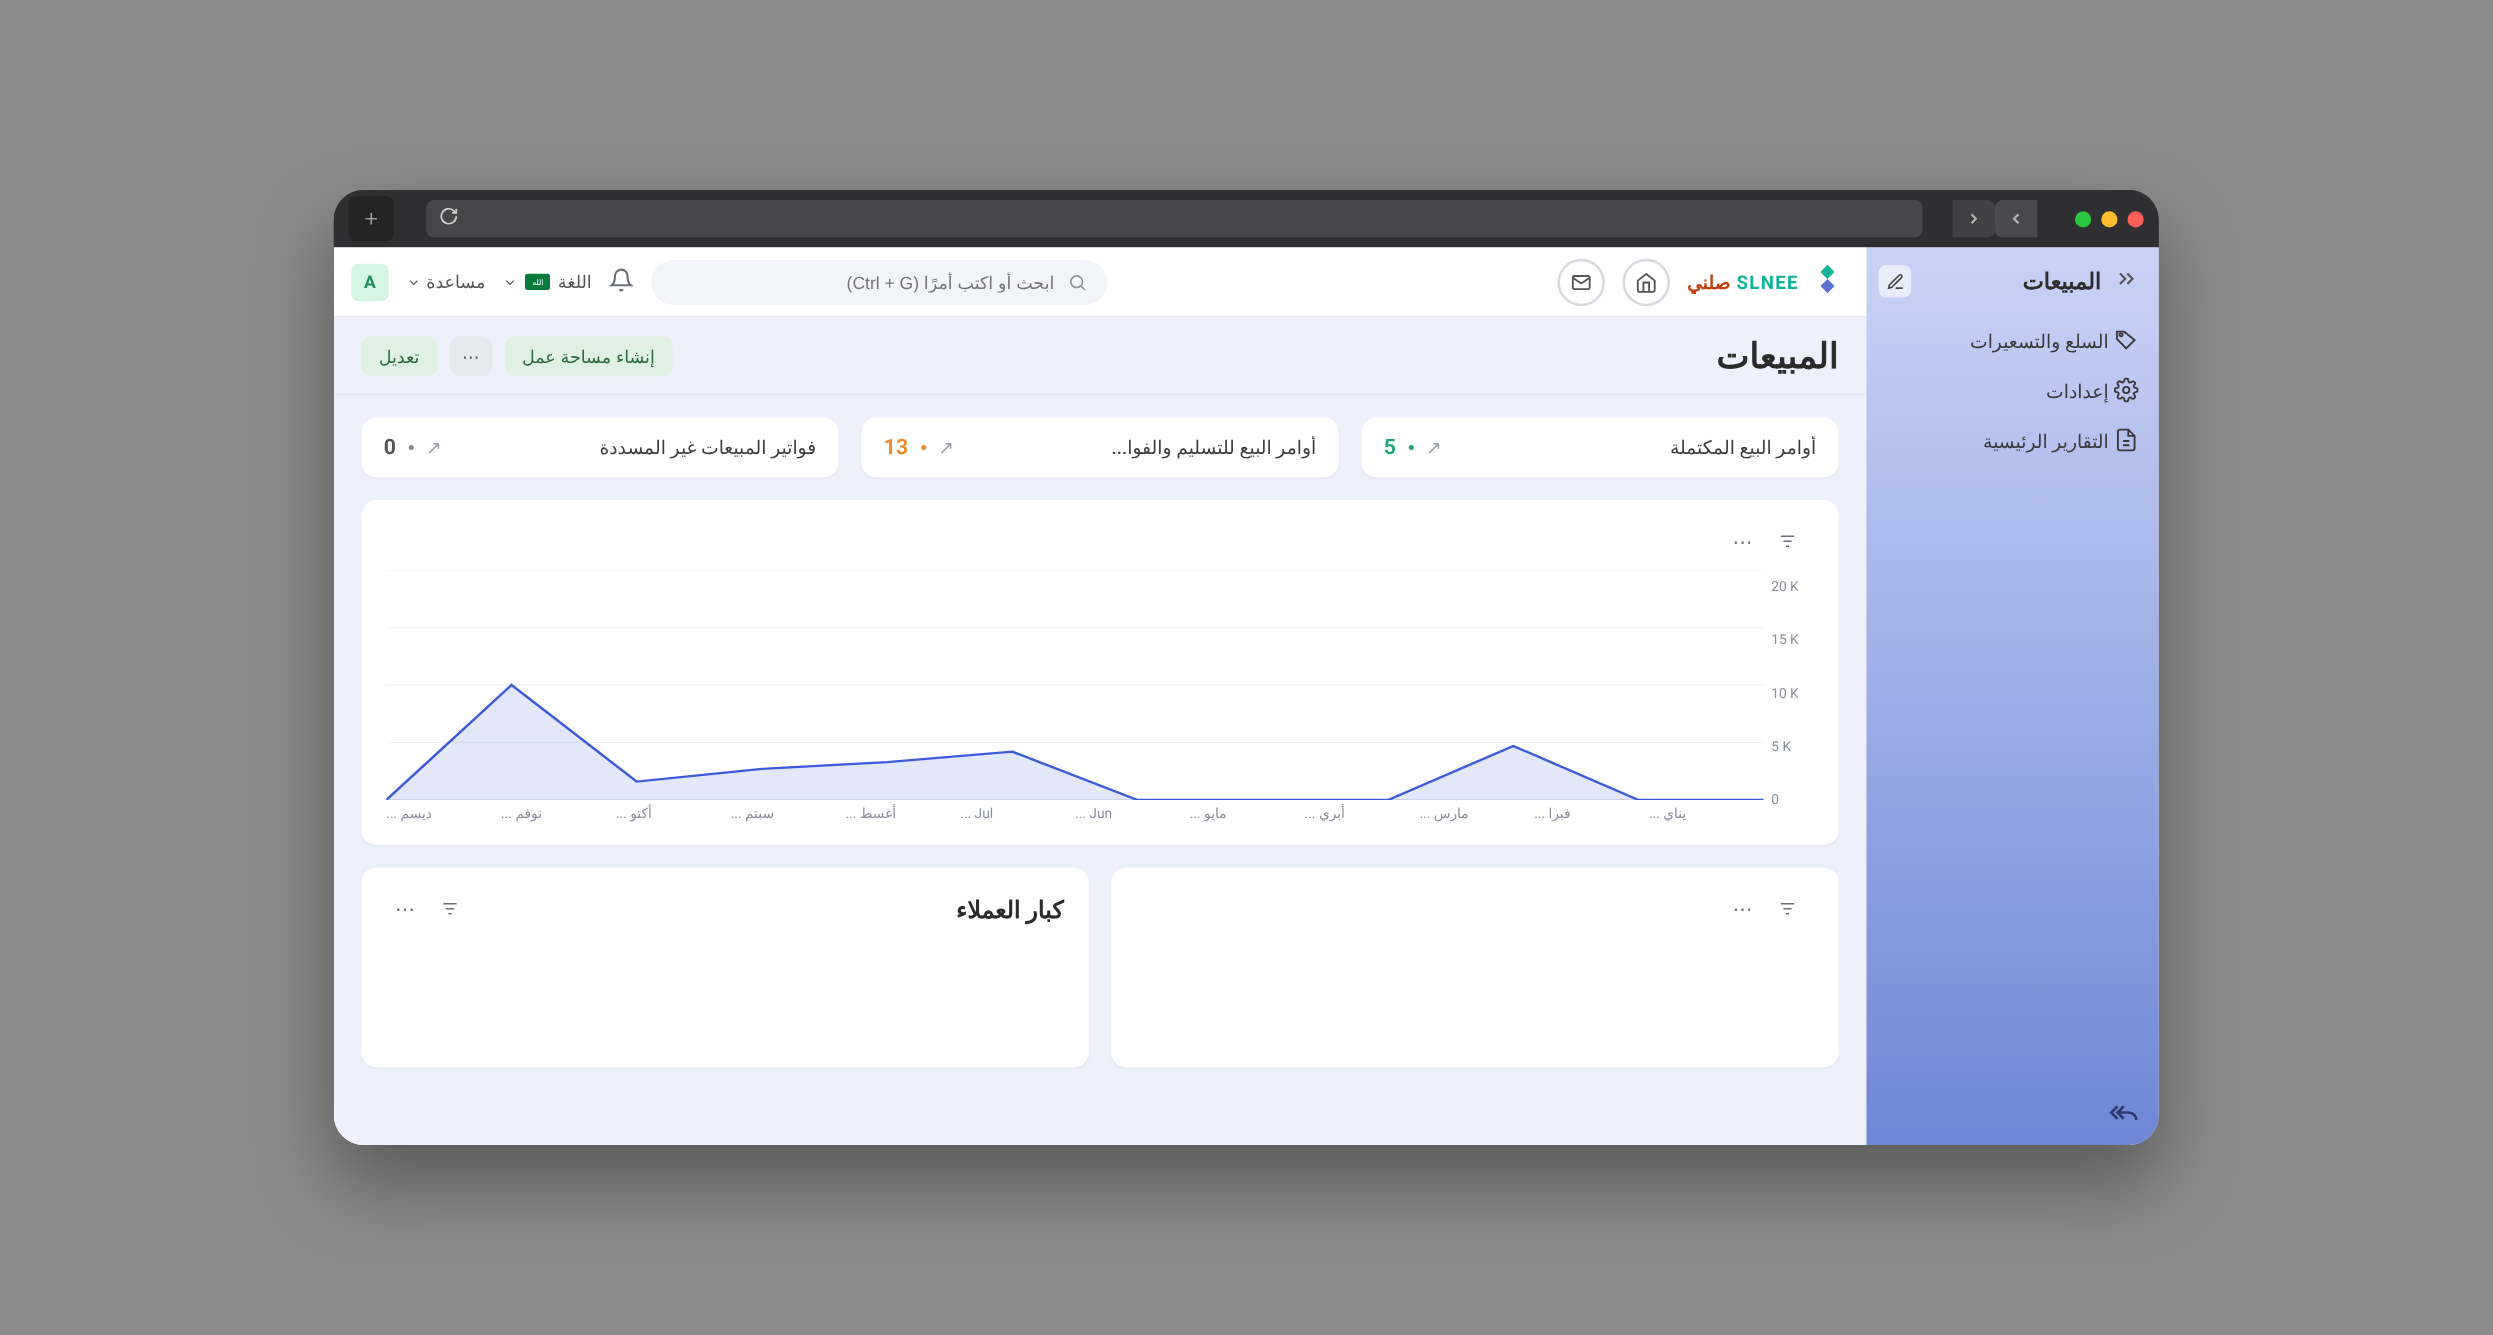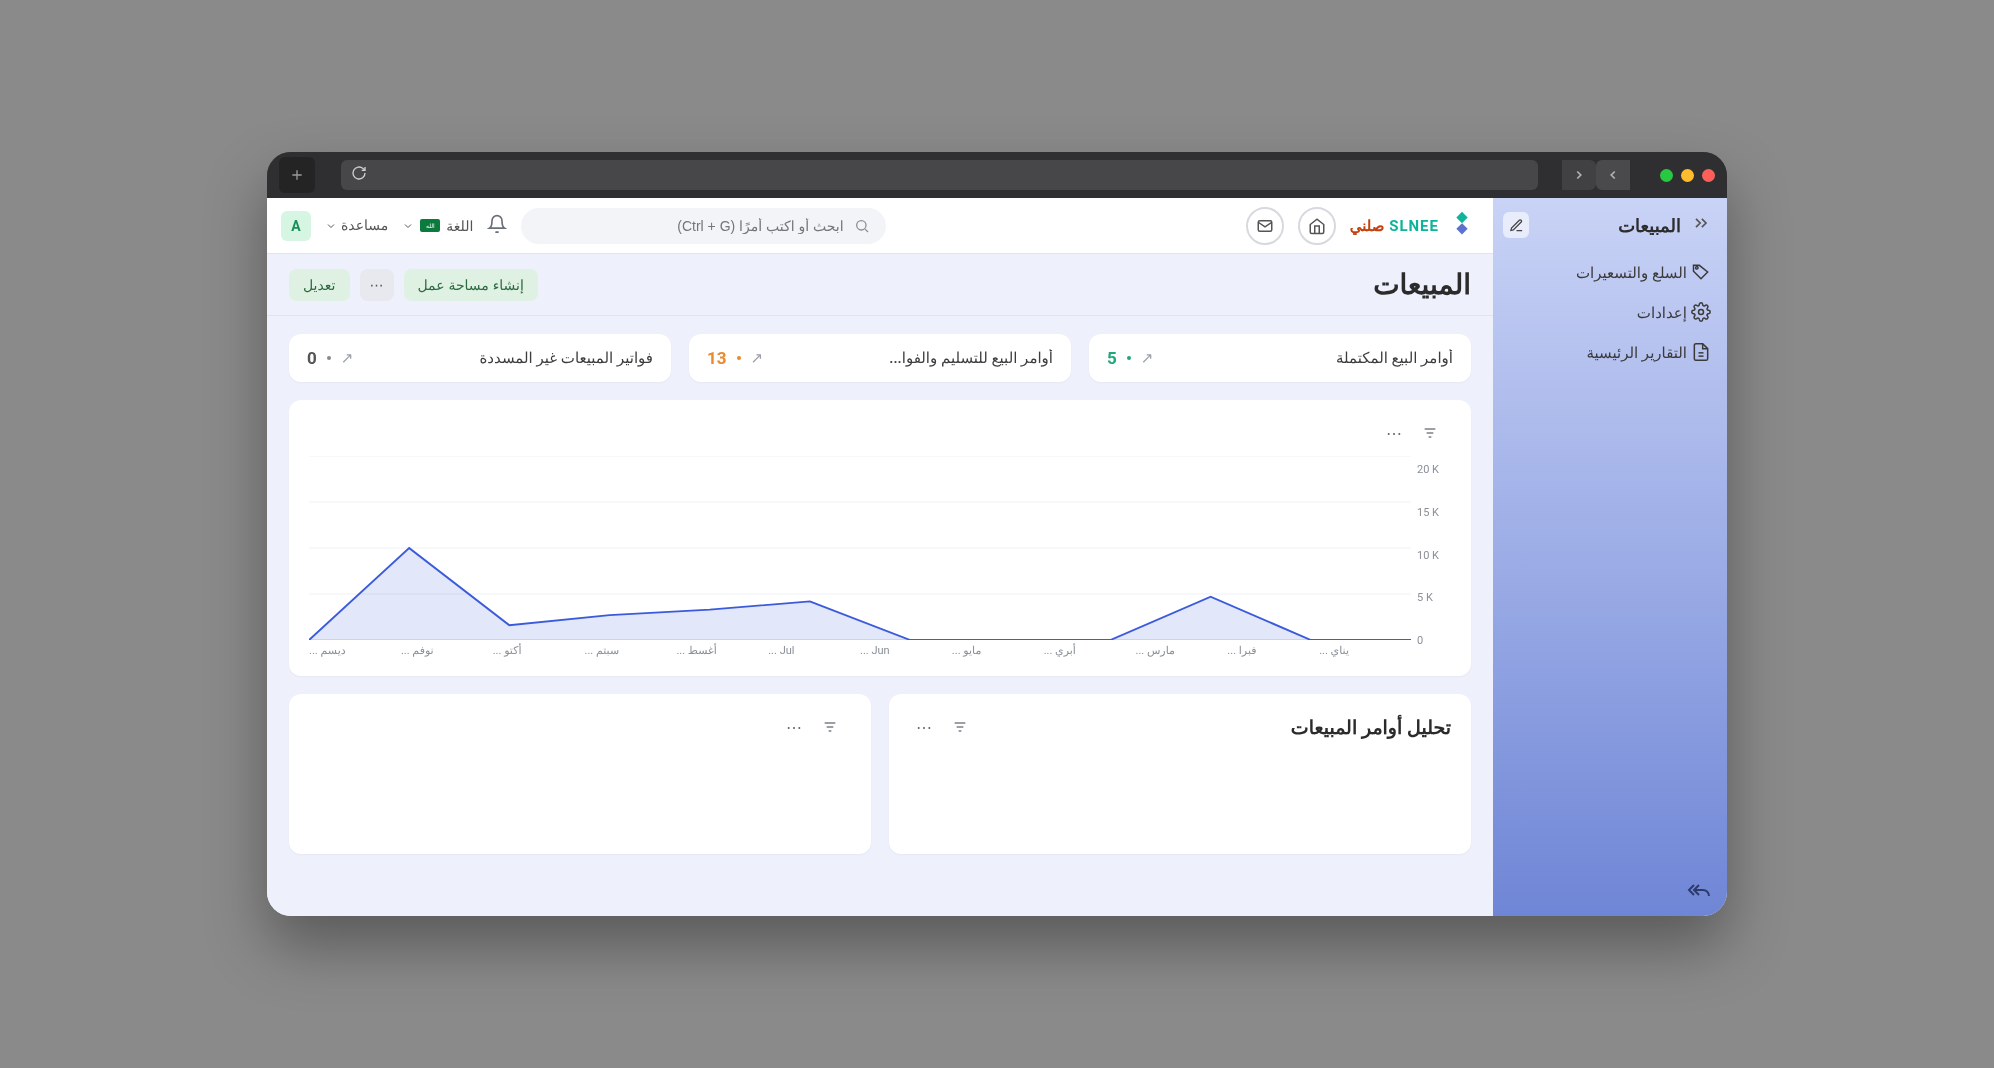--- a/index.html
+++ b/index.html
@@ -424,33 +424,33 @@
                 <span>أكتو ...</span>
                 <span>نوفم ...</span>
                 <span>ديسم ...</span>
               </div>
           </div>
         </div>
 
         <div class="row2">
           <div class="card">
             <div class="card-head">
-              <div class="card-title">تحليل أوامر المبيعات</div>
               <div class="card-icn">
                 <svg width="16" height="16" viewBox="0 0 24 24" fill="none" stroke="currentColor" stroke-width="2">
                     <line x1="4" y1="6" x2="20" y2="6"></line>
                     <line x1="7" y1="12" x2="17" y2="12"></line>
                     <line x1="10" y1="18" x2="14" y2="18"></line>
                   </svg>
               </div>
               <div class="card-icn">⋯</div>
             </div>
           </div>
           <div class="card">
             <div class="card-head">
+              <div class="card-title">كبار العملاء</div>
               <div class="card-icn">
                 <svg width="16" height="16" viewBox="0 0 24 24" fill="none" stroke="currentColor" stroke-width="2">
                     <line x1="4" y1="6" x2="20" y2="6"></line>
                     <line x1="7" y1="12" x2="17" y2="12"></line>
                     <line x1="10" y1="18" x2="14" y2="18"></line>
                   </svg>
               </div>
               <div class="card-icn">⋯</div>
             </div>
           </div>

